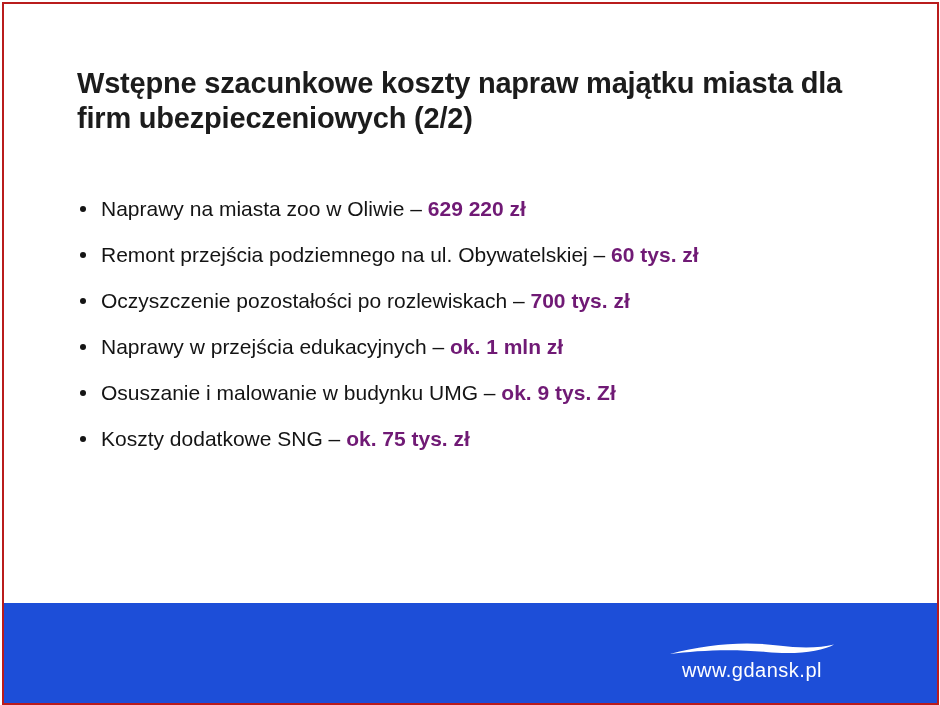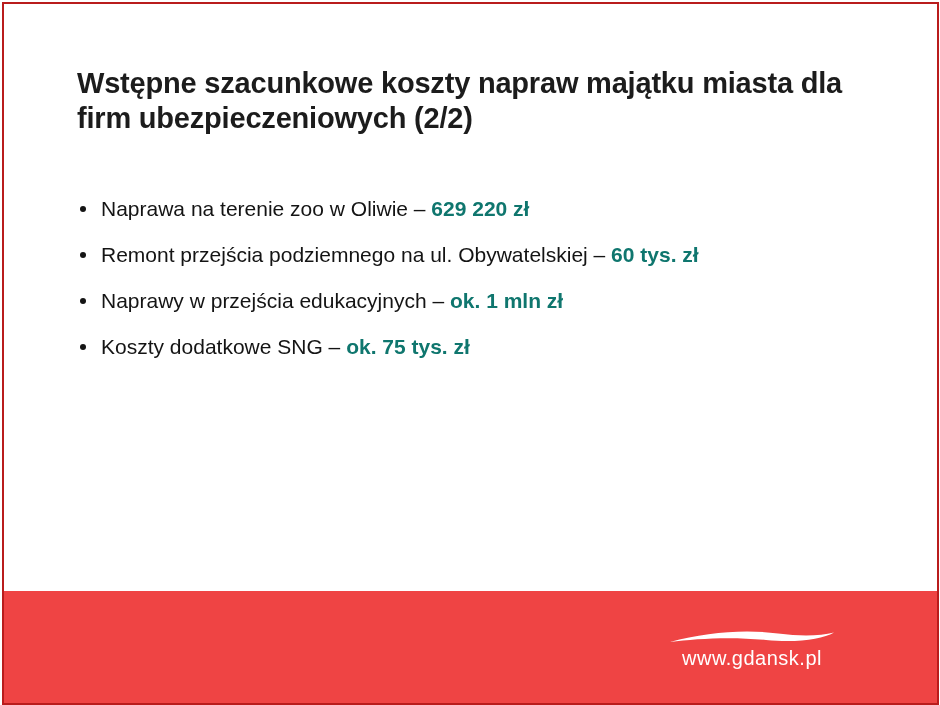--- a/index.html
+++ b/index.html
@@ -53,32 +53,32 @@
     position: absolute;
     left: 3px;
     top: 12px;
     width: 6px;
     height: 6px;
     border-radius: 50%;
     background: #141414;
   }
   .bullets b {
     font-weight: bold;
-    color: #0f766e;
+    color: #701a75;
   }
   .note {
     display: block;
   }
   .footer-band {
     position: absolute;
     left: 0;
     bottom: 0;
     width: 100%;
-    height: 112px;
-    background: #ef4444;
+    height: 100px;
+    background: #1d4ed8;
   }
   .logo {
     position: absolute;
     left: 662px;
     top: 36px;
     width: 172px;
     text-align: center;
   }
   .logo svg {
     display: block;
@@ -93,27 +93,33 @@
 </style>
 </head>
 <body>
 
 <div class="slide">
 
   <h1 class="title">Wstępne szacunkowe koszty napraw majątku miasta dla firm ubezpieczeniowych (2/2)</h1>
 
   <ul class="bullets">
     <li>
-      <span class="dot"></span><span>Naprawa na terenie zoo w Oliwie – </span><b>629 220 zł</b>
+      <span class="dot"></span><span>Naprawy na miasta zoo w Oliwie – </span><b>629 220 zł</b>
     </li>
     <li>
       <span class="dot"></span><span>Remont przejścia podziemnego na ul. Obywatelskiej – </span><b>60 tys. zł</b>
     </li>
     <li>
+      <span class="dot"></span><span>Oczyszczenie pozostałości po rozlewiskach – </span><b>700 tys. zł</b>
+    </li>
+    <li>
       <span class="dot"></span><span>Naprawy w przejścia edukacyjnych – </span><b>ok. 1 mln zł</b>
+    </li>
+    <li>
+      <span class="dot"></span><span>Osuszanie i malowanie w budynku UMG – </span><b>ok. 9 tys. Zł</b>
     </li>
     <li>
       <span class="dot"></span><span>Koszty dodatkowe SNG – </span><b>ok. 75 tys. zł</b>
     </li>
   </ul>
 
   <div class="footer-band">
     <div class="logo">
       <span>
         <svg width="168" height="18" viewBox="0 0 168 18" xmlns="http://www.w3.org/2000/svg">

